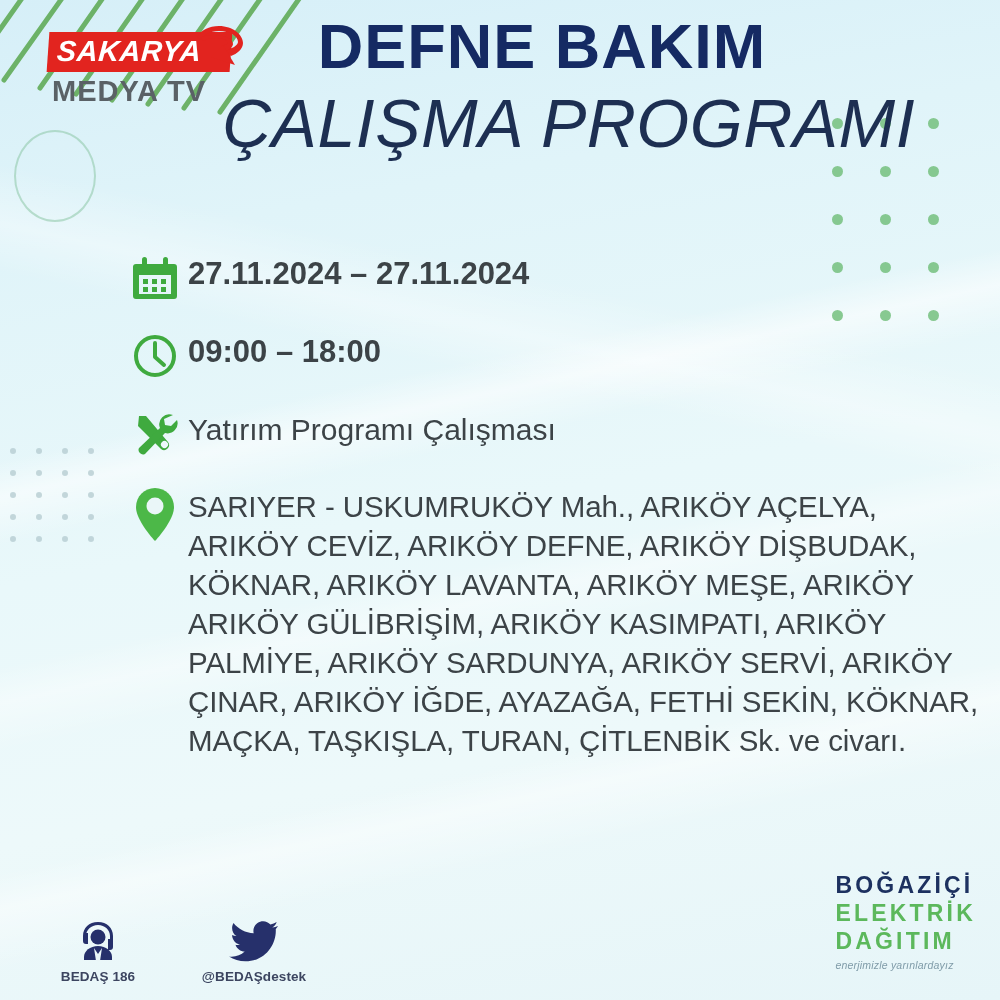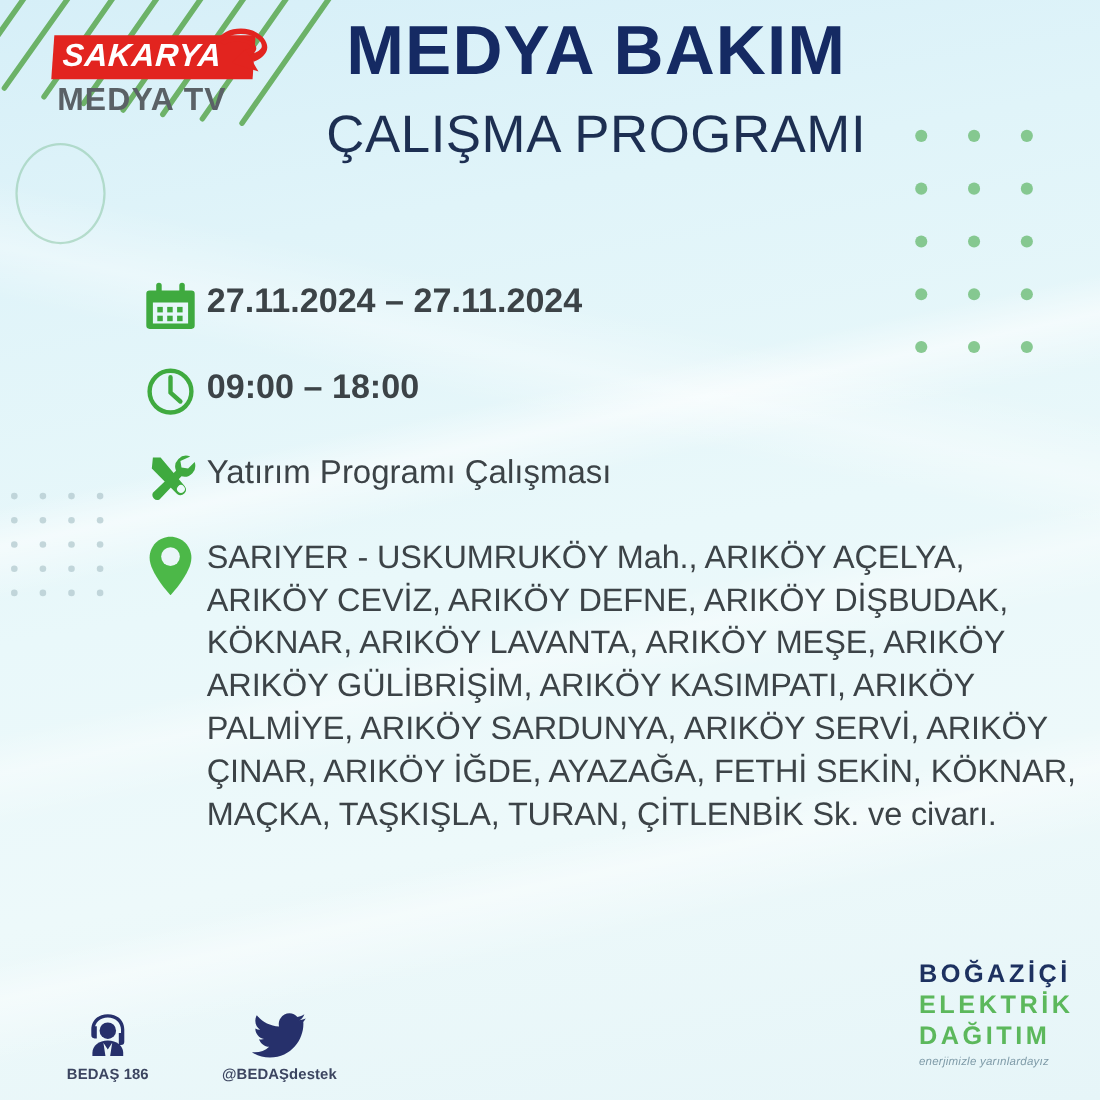--- a/index.html
+++ b/index.html
@@ -134,25 +134,26 @@
     color: #152a63;
     font-weight: bold;
     font-size: 63px;
     letter-spacing: 1px;
     line-height: 1.02;
     white-space: nowrap;
   }
   #title-sub {
     color: #1d2f52;
     font-weight: normal;
-    font-size: 48px;
+    font-size: 68px;
     letter-spacing: .5px;
     line-height: 1.05;
-    margin-top: 20px;
+    margin-top: 10px;
     white-space: nowrap;
+    font-style: italic;
   }
 
   
   #info { position: absolute; left: 132px; top: 252px; width: 830px; }
   .row { display: flex; align-items: flex-start; margin-bottom: 26px; }
   .row-icon {
     flex: 0 0 56px;
     height: 52px;
     display: flex;
     align-items: center;
@@ -295,21 +296,21 @@
           <path d="M26 3 C40 3 50 12 50 20 C50 26 44 31 38 33 L34 27 C40 25 45 22 45 19 C45 13 37 8 26 8 C17 8 10 12 8 17 L4 14 C8 7 16 3 26 3 Z"></path>
           <path d="M22 12 C32 12 40 16 40 21 C40 24 36 27 31 28 L28 23 C32 22 35 21 35 20 C35 17 29 15 22 15 C17 15 13 16 11 18 L7 15 C10 13 16 12 22 12 Z"></path>
           <path d="M30 22 L42 42 L18 34 Z"></path>
         </g>
       </svg>
     </div>
     <div id="logo-sub">MEDYA TV</div>
   </div>
 
   <div id="headline">
-    <div id="title-main">MEDYA BAKIM</div>
+    <div id="title-main">DEFNE BAKIM</div>
     <div id="title-sub">ÇALIŞMA PROGRAMI</div>
   </div>
 
   <div id="info">
 
     <div class="row" id="row-date">
       <div class="row-icon">
         <svg width="46" height="46" viewBox="0 0 46 46">
           <g fill="#3faa3f">
             <rect x="10" y="2" width="5" height="11" rx="2.5"></rect>

